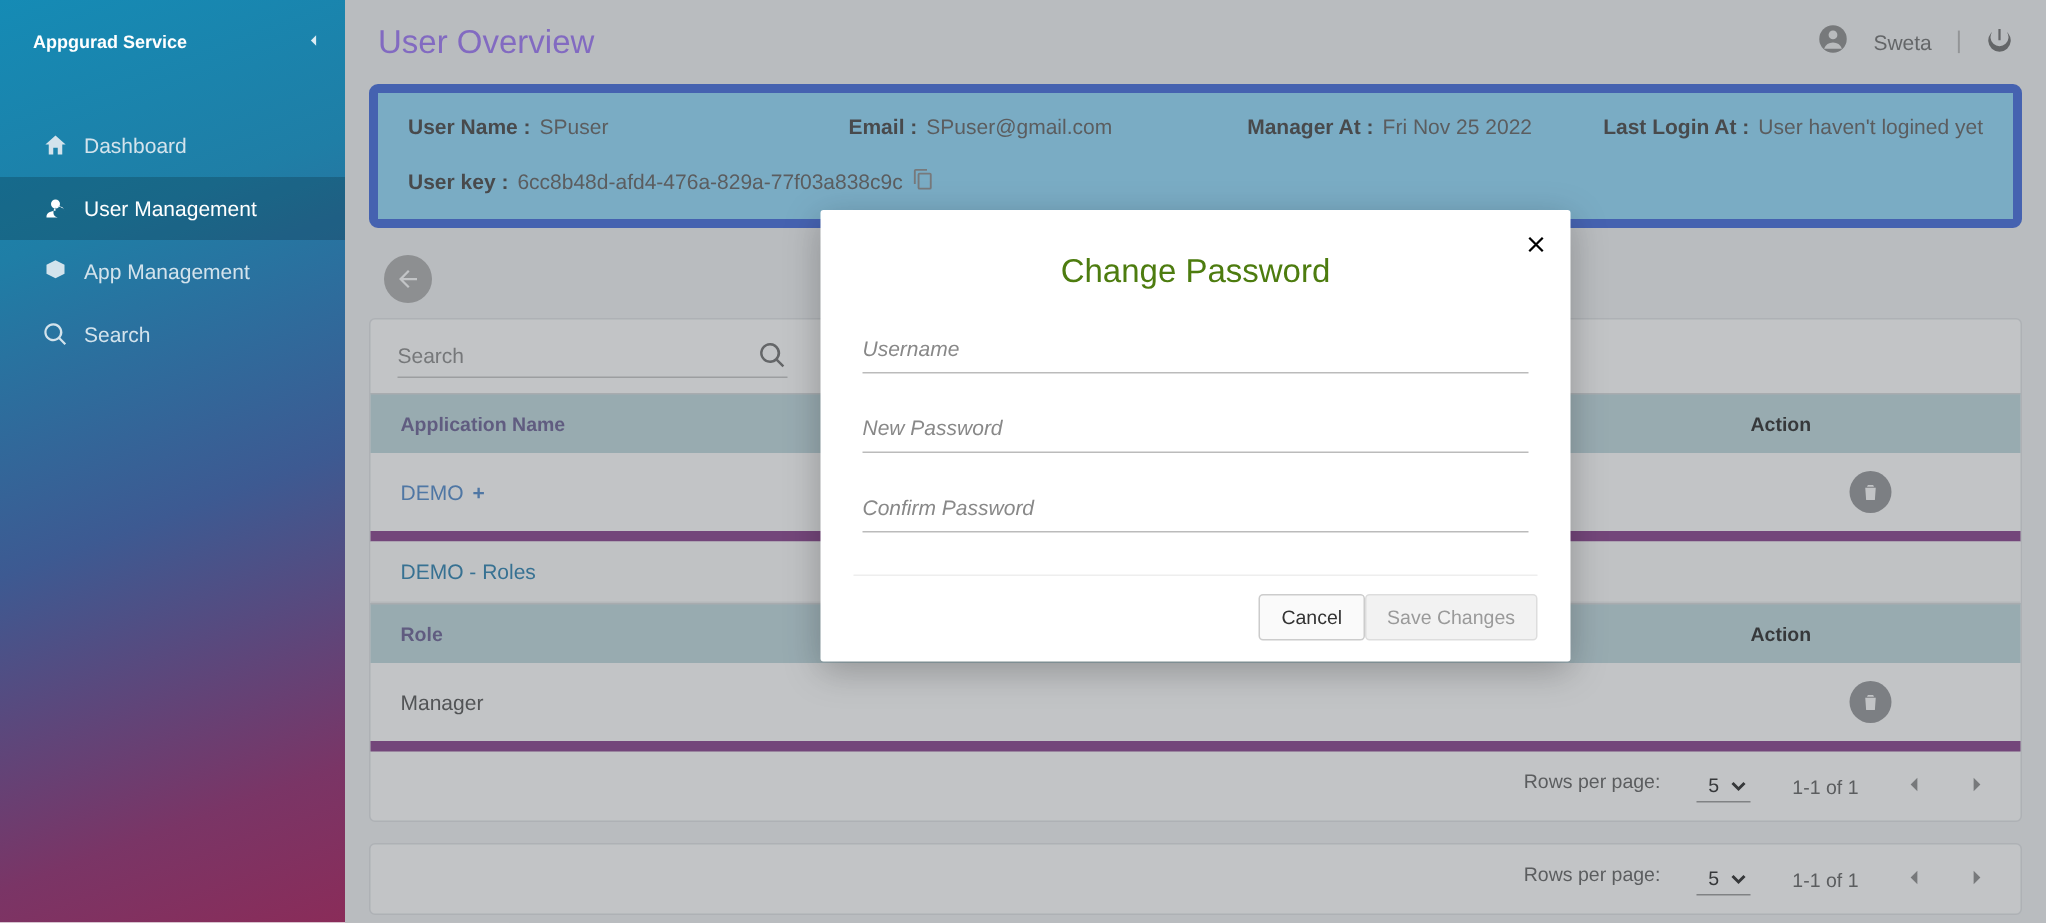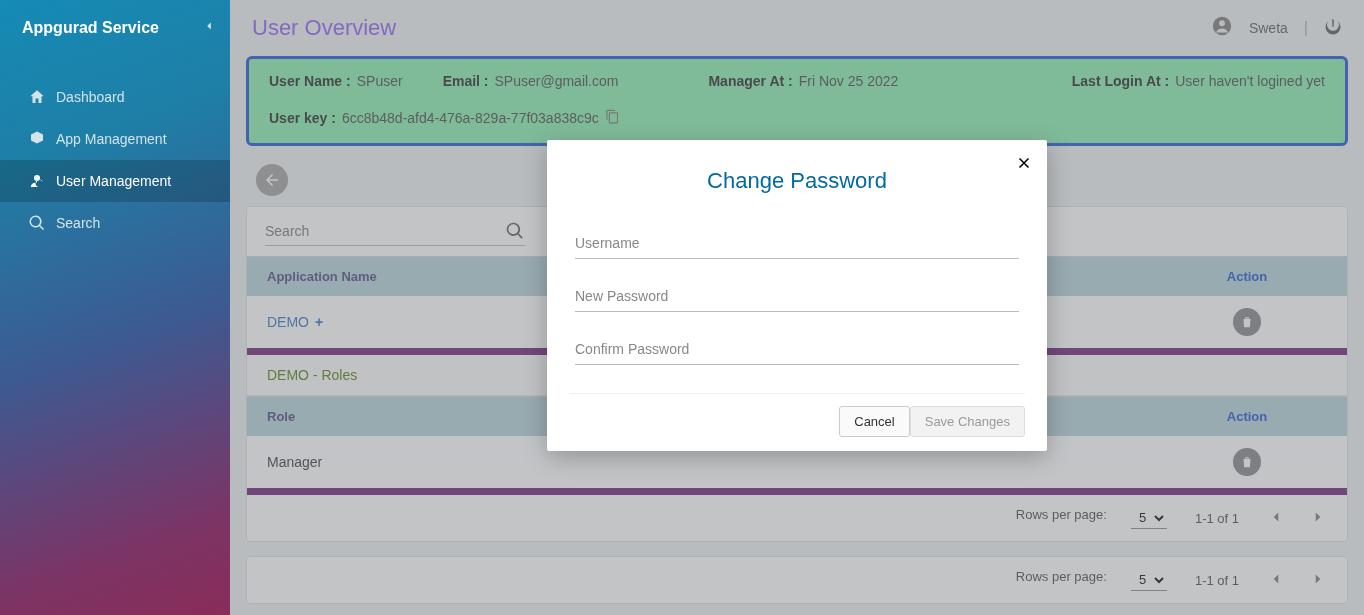--- a/index.html
+++ b/index.html
@@ -14,21 +14,21 @@
   background: linear-gradient(160deg, #158bb5 0%, #1f7ea6 25%, #3d5a92 55%, #7a3566 85%, #8a2c59 100%);
   color: #e8f0f5;
   flex-shrink: 0;
 }
 .sidebar-header {
   height: 56px;
   display: flex;
   align-items: center;
   justify-content: space-between;
   padding: 0 14px 0 22px;
-  font-size: 16px;
+  font-size: 12px;
   font-weight: 600;
   color: #fff;
 }
 .sidebar-header svg { fill: #dcecf4; }
 .sidebar-nav { padding-top: 20px; }
 .sidebar-item {
   display: flex;
   align-items: center;
   height: 42px;
   padding: 0 28px;
@@ -52,22 +52,22 @@
   padding: 0 22px;
 }
 .page-title { font-size: 22px; color: #8b5cf6; font-weight: 400; }
 .header-right { display: flex; align-items: center; gap: 16px; color: #555; }
 .header-right svg { fill: #555; }
 .user-name { font-size: 14px; }
 
 .content { padding: 0 16px 20px 16px; overflow-y: auto; flex: 1; }
 
 .info-card {
-  background: #86efac;
-  border: 3px solid #1d4ed8;
+  background: #7dd3fc;
+  border: 6px solid #1d4ed8;
   border-radius: 6px;
   padding: 14px 20px 16px 20px;
   margin-bottom: 12px;
 }
 .info-row { display: flex; flex-wrap: wrap; gap: 40px; }
 .info-row + .info-row { margin-top: 20px; }
 .info-item { font-size: 14px; color: #222; display: flex; gap: 6px; align-items: center; }
 .info-label { font-weight: 700; }
 .info-value { color: #444; }
 .copy-icon svg { fill: #777; }
@@ -99,40 +99,40 @@
 .thead {
   display: flex;
   background: #b3d1d8;
   padding: 12px 20px;
   font-size: 13px;
   font-weight: 700;
   color: #4e4380;
   border-top: 1px solid #cfd3d6;
 }
 .col-name { flex: 1; }
-.col-action { width: 160px; text-align: center; color: #1d4ed8; }
+.col-action { width: 160px; text-align: left; color: #000000; }
 
 .trow {
   display: flex;
   align-items: center;
   padding: 12px 20px;
   font-size: 14px;
   border-bottom: 7px solid #701a75;
 }
 .trow .col-name { color: #333; }
 .app-link { color: #2f73c2; font-weight: 500; display: inline-flex; align-items: center; gap: 6px; }
 .plus { color: #2f73c2; font-weight: 700; }
 .action-icon {
   width: 28px; height: 28px; border-radius: 50%;
   background: #808285; display: inline-flex; align-items: center; justify-content: center;
 }
 .action-icon svg { fill: #fff; }
 .col-action.cell { display: flex; justify-content: center; }
 
-.subhead { padding: 12px 20px; font-size: 14px; color: #4d7c0f; background: #fbfbfb; border-bottom: 1px solid #e8eaec; }
+.subhead { padding: 12px 20px; font-size: 14px; color: #0369a1; background: #fbfbfb; border-bottom: 1px solid #e8eaec; }
 
 .pagination {
   display: flex;
   align-items: center;
   justify-content: flex-end;
   gap: 28px;
   padding: 12px 20px;
   font-size: 13px;
   color: #444;
 }
@@ -153,28 +153,28 @@
   background: #fff;
   box-shadow: 0 6px 24px rgba(0,0,0,0.25);
   border-radius: 2px;
   position: relative;
   padding: 28px 22px 14px 22px;
 }
 .modal-close {
   position: absolute; top: 14px; right: 14px; cursor: pointer;
 }
 .modal-close svg { fill: #222; }
-.modal-title { text-align: center; font-size: 22px; color: #0369a1; font-weight: 400; margin-bottom: 40px; }
+.modal-title { text-align: center; font-size: 22px; color: #4d7c0f; font-weight: 400; margin-bottom: 30px; }
 .field {
   margin: 0 6px 28px 6px;
   border-bottom: 1px solid #bbb;
   padding-bottom: 6px;
 }
 .field input {
-  width: 100%; border: none; outline: none; font-size: 14px; color: #4d7c0f;
+  width: 100%; border: none; outline: none; font-size: 14px; color: #4d7c0f; font-style: italic;
 }
 .field input::placeholder { color: #888; }
 .modal-actions {
   display: flex; justify-content: flex-end; gap: 0;
   border-top: 1px solid #eee; padding-top: 12px; margin-top: 8px;
 }
 .btn {
   padding: 7px 14px; font-size: 13px; border-radius: 3px; cursor: pointer;
   border: 1px solid #ccc; background: #fafafa; color: #333;
 }
@@ -196,35 +196,35 @@
     </div>
     <nav class="sidebar-nav">
       <div class="sidebar-item">
         <span class="icon">
           <svg width="18" height="18" viewBox="0 0 24 24">
               <path d="M12 3l9 8h-3v9h-4v-6H10v6H6v-9H3z"></path>
             </svg>
         </span>
         <span class="sidebar-item-label">Dashboard</span>
       </div>
+      <div class="sidebar-item active">
+        <span class="icon">
+          <svg width="18" height="18" viewBox="0 0 24 24">
+              <path d="M12 12a4 4 0 1 0-4-4 4 4 0 0 0 4 4zm0 2c-4 0-8 2-8 5v1h10a5 5 0 1 1 6-6c0-2-4-4-8-4z"></path>
+            </svg>
+        </span>
+        <span class="sidebar-item-label">User Management</span>
+      </div>
       <div class="sidebar-item">
         <span class="icon">
           <svg width="18" height="18" viewBox="0 0 24 24">
               <path d="M12 2l8 4v8l-8 4-8-4V6z"></path>
             </svg>
         </span>
         <span class="sidebar-item-label">App Management</span>
-      </div>
-      <div class="sidebar-item active">
-        <span class="icon">
-          <svg width="18" height="18" viewBox="0 0 24 24">
-              <path d="M12 12a4 4 0 1 0-4-4 4 4 0 0 0 4 4zm0 2c-4 0-8 2-8 5v1h10a5 5 0 1 1 6-6c0-2-4-4-8-4z"></path>
-            </svg>
-        </span>
-        <span class="sidebar-item-label">User Management</span>
       </div>
       <div class="sidebar-item">
         <span class="icon">
           <svg width="18" height="18" viewBox="0 0 24 24">
               <path d="M10 2a8 8 0 1 0 5 14.3l5 5 1.4-1.4-5-5A8 8 0 0 0 10 2zm0 2a6 6 0 1 1-6 6 6 6 0 0 1 6-6z"></path>
             </svg>
         </span>
         <span class="sidebar-item-label">Search</span>
       </div>
     </nav>
@@ -252,21 +252,21 @@
     </div>
 
     <div class="content">
 
       <div class="info-card">
         <div class="info-row">
           <div class="info-item">
             <span class="info-label">User Name :</span>
             <span class="info-value">SPuser</span>
           </div>
-          <div class="info-item" style="">
+          <div class="info-item" style="margin-left:120px">
             <span class="info-label">Email :</span>
             <span class="info-value">SPuser@gmail.com</span>
           </div>
           <div class="info-item" style="margin-left:50px">
             <span class="info-label">Manager At :</span>
             <span class="info-value">Fri Nov 25 2022</span>
           </div>
           <div class="info-item" style="margin-left:auto">
             <span class="info-label">Last Login At :</span>
             <span class="info-value">User haven't logined yet</span>

